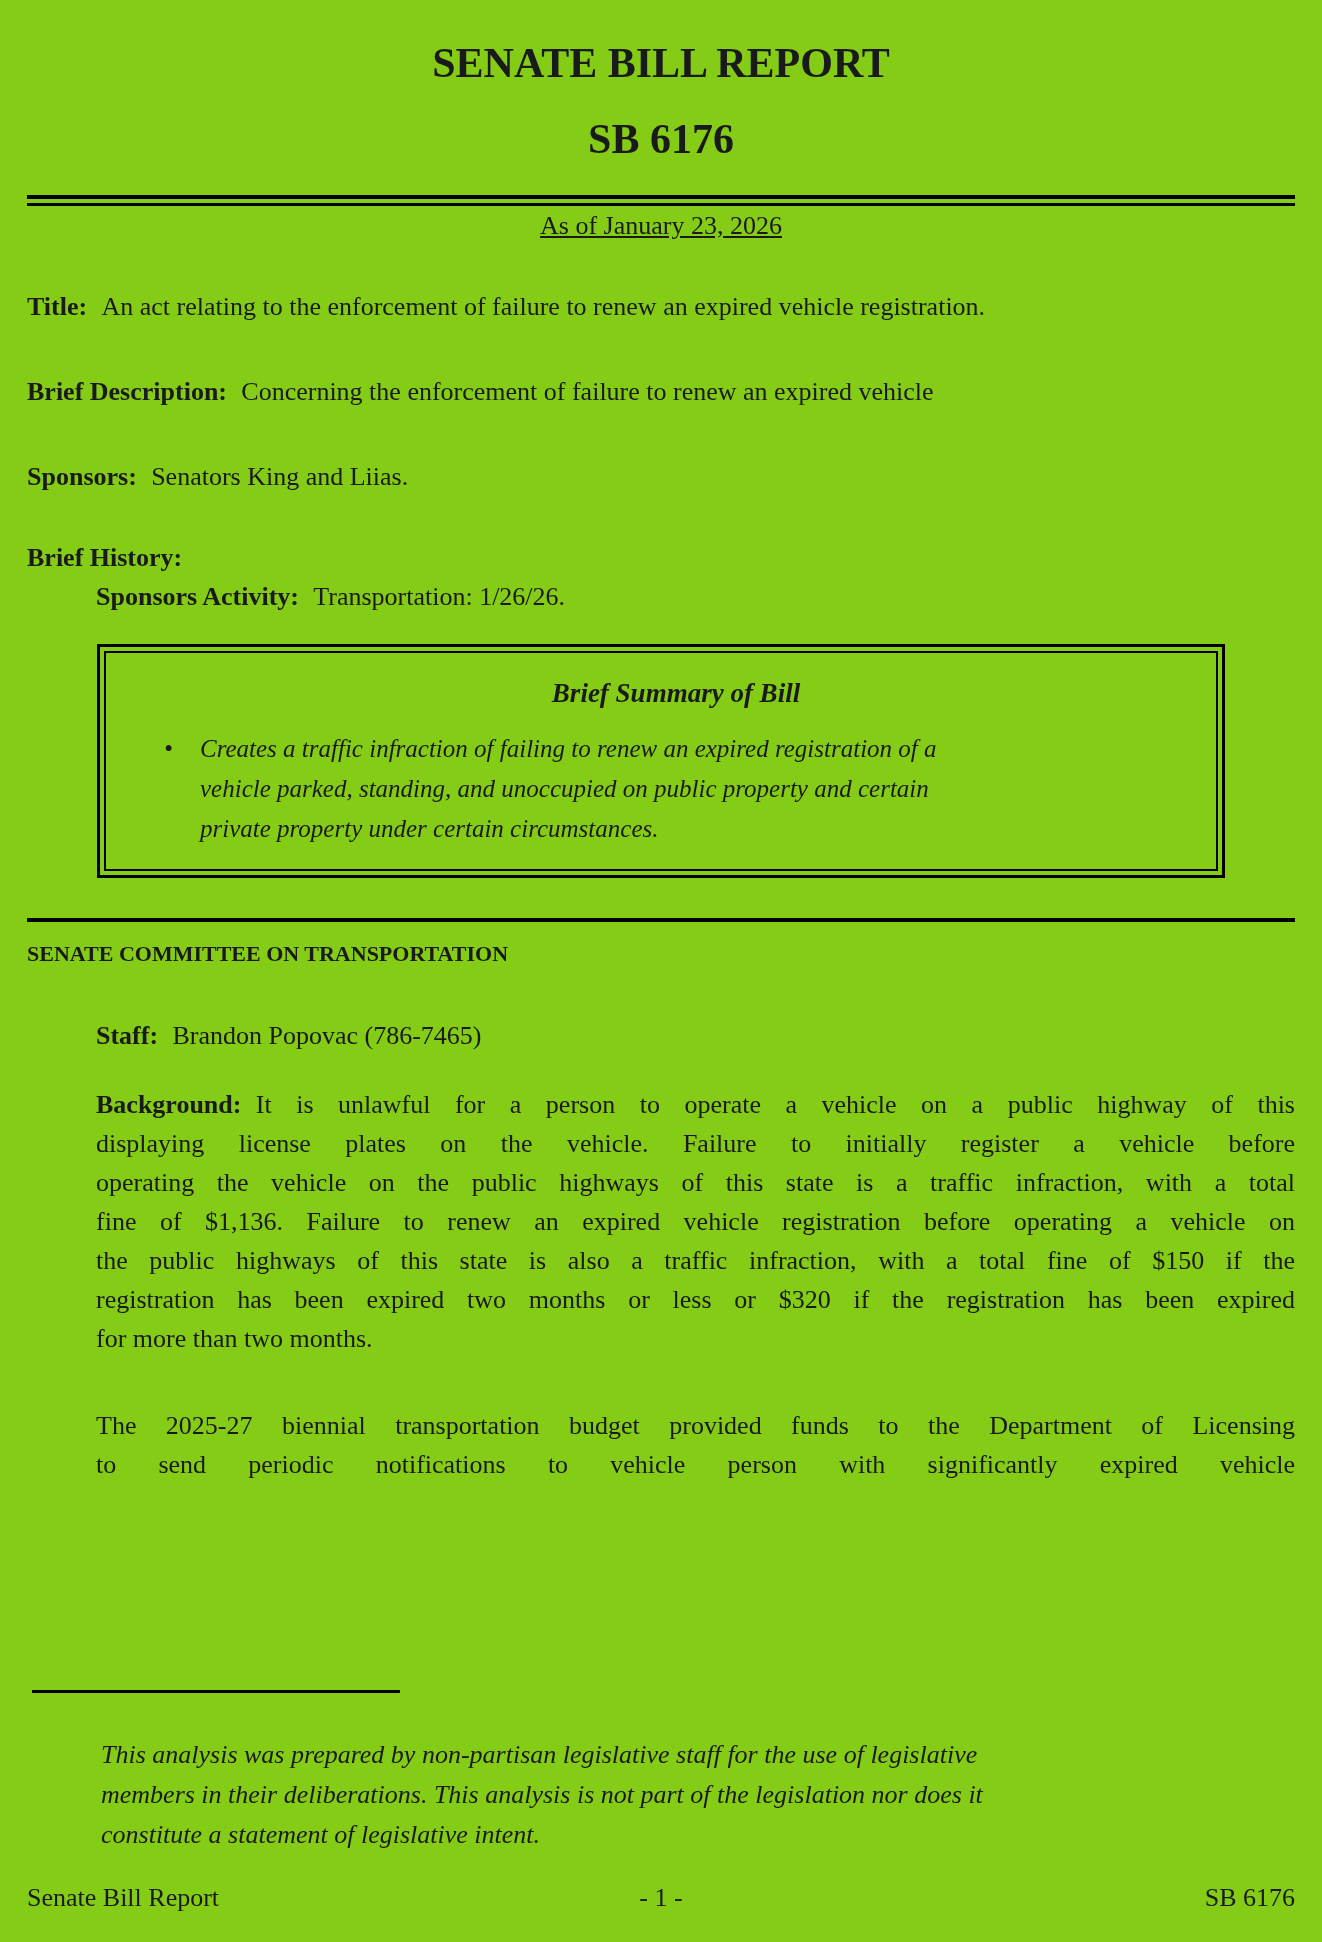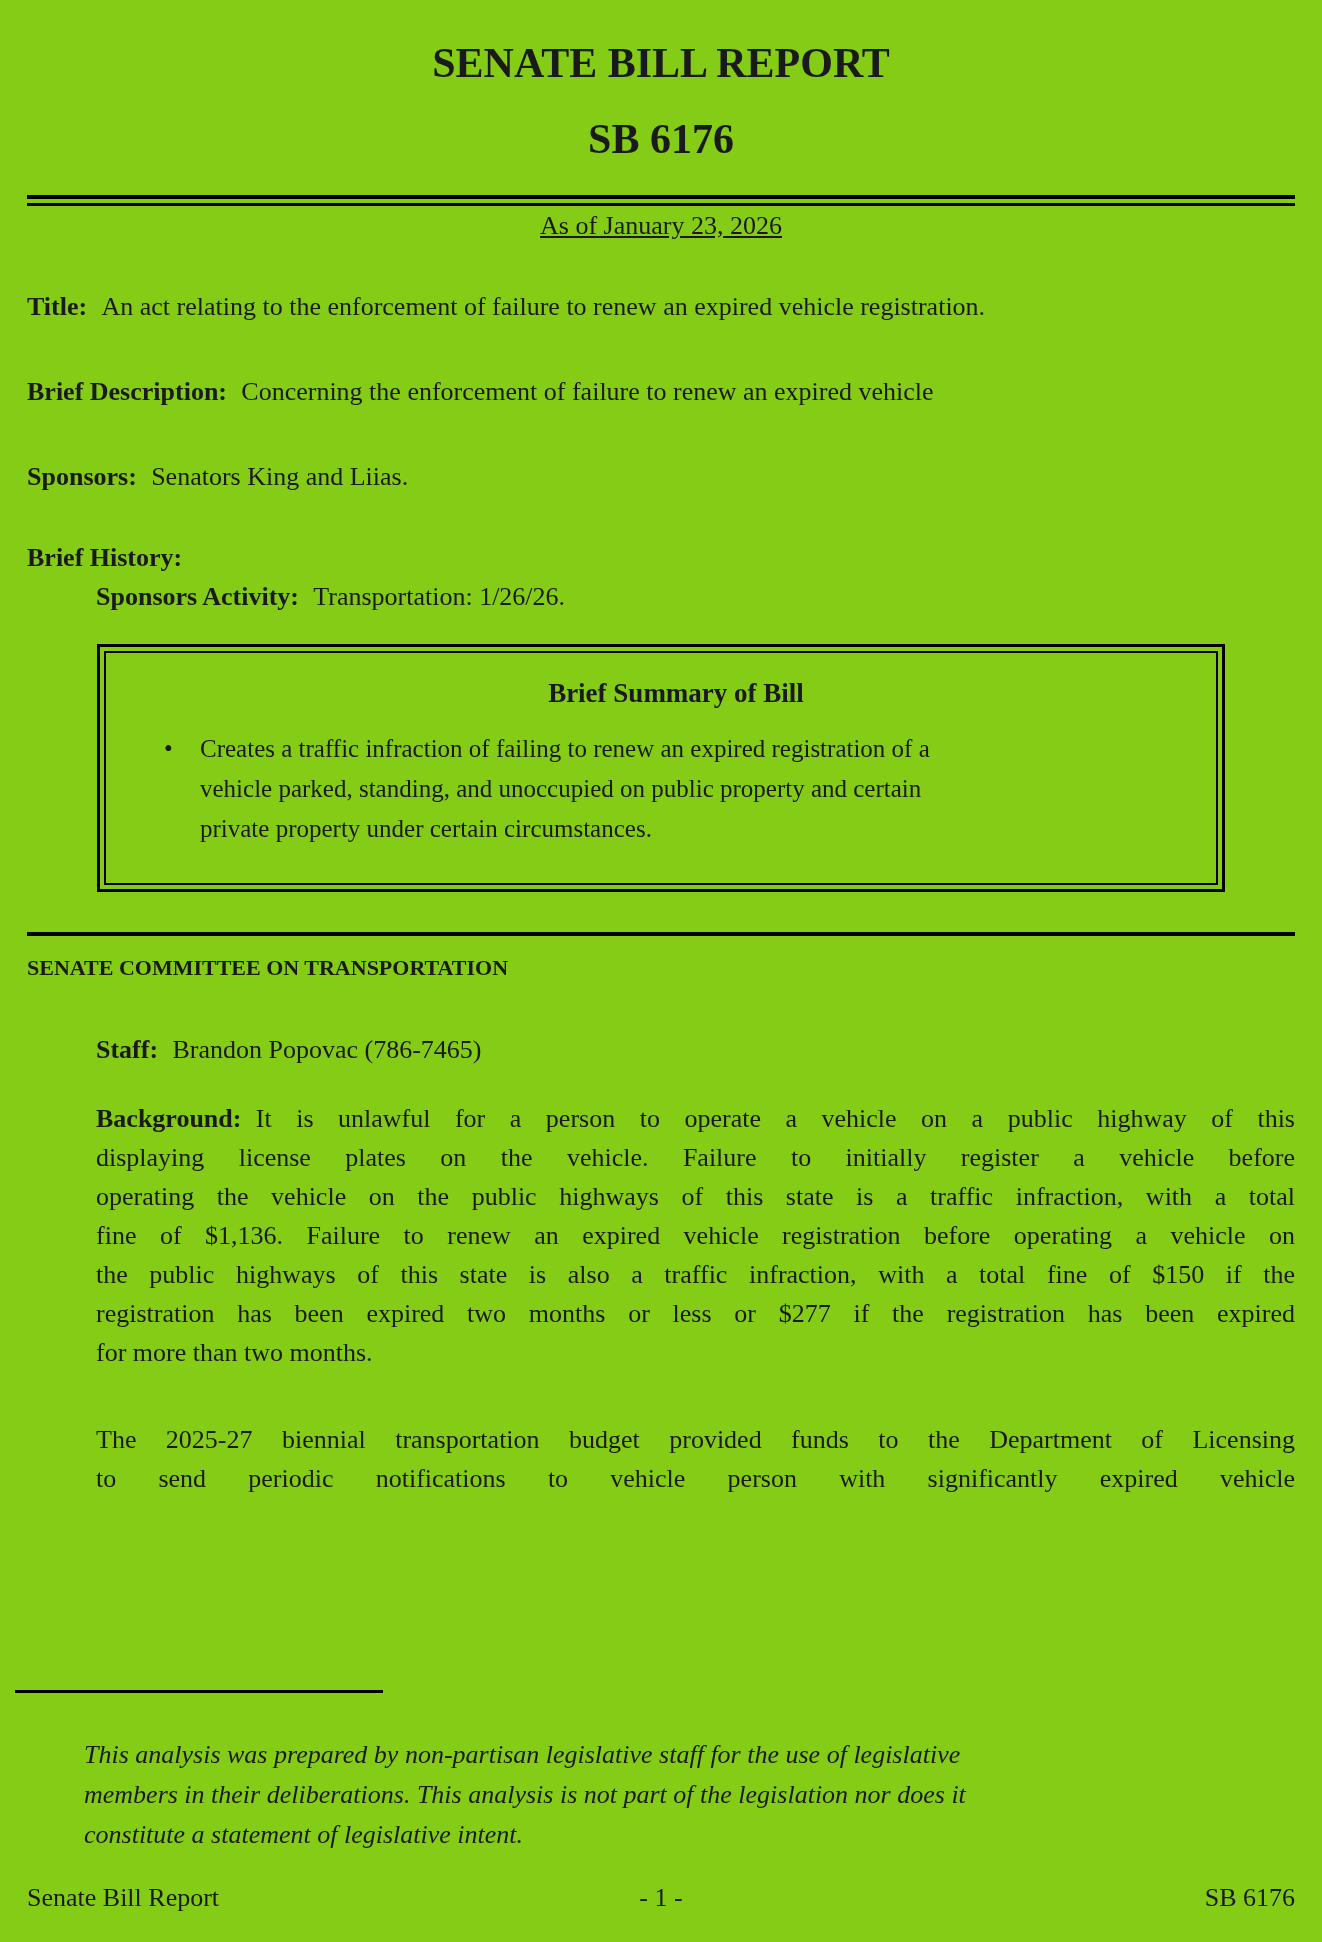--- a/index.html
+++ b/index.html
@@ -14,30 +14,30 @@
   .bill{margin-top:30px;}
   .double-rule{margin-top:33px;height:4px;border-top:4px solid #000;border-bottom:3px solid #000;}
   .asof{text-align:center;text-decoration:underline;}
   .para{margin-top:46px;}
   .para-tight{margin-top:42px;}
   .lbl{font-weight:bold;margin-right:0.55em;}
   .indent{margin-left:69px;}
   .line{display:block;}
   .jline{text-align:justify;text-align-last:justify;}
   .sumbox-outer{margin:28px 70px 0 70px;border:3px solid #000;padding:4px;}
-  .sumbox-inner{border:2px solid #000;padding:22px 28px 34px 58px;font-size:25px;line-height:40px;}
+  .sumbox-inner{border:2px solid #000;padding:22px 28px 20px 58px;font-size:25px;line-height:40px;font-style:italic;}
   .sum-heading{font-weight:bold;text-align:center;font-size:27px;line-height:36px;margin-bottom:18px;}
   .bullet-row{display:flex;align-items:flex-start;}
   .bullet-glyph{width:36px;flex:0 0 36px;}
   .section-rule{margin-top:40px;height:4px;background:#000;}
   .sec-heading{margin-top:14px;font-weight:bold;font-size:22px;line-height:36px;}
   .staff-line{margin-top:44px;}
   .bg-para{margin-top:30px;}
   .budget-para{margin-top:48px;}
-  .footnote{position:absolute;top:1690px;left:15px;right:27px;}
+  .footnote{position:absolute;top:1690px;left:32px;right:27px;}
   .fn-rule{width:368px;height:3px;background:#000;}
   .fn-text{margin:42px 0 0 69px;font-style:italic;line-height:40px;}
   .footer{position:absolute;top:1878px;left:27px;right:27px;height:32px;}
   .footer .fc{position:absolute;left:50%;transform:translateX(-50%);}
   .footer .fr{position:absolute;right:0;top:0;}
   .footer .fl{position:absolute;left:0;top:0;}
 </style>
 </head>
 <body>
 
@@ -96,21 +96,21 @@
   </div>
 
   <div class="bg-para indent">
     <div class="line jline">
       <span class="lbl">Background:</span><span>It is unlawful for a person to operate a vehicle on a public highway of this</span>
     </div>
     <div class="line jline">displaying license plates on the vehicle. Failure to initially register a vehicle before</div>
     <div class="line jline">operating the vehicle on the public highways of this state is a traffic infraction, with a total</div>
     <div class="line jline">fine of $1,136. Failure to renew an expired vehicle registration before operating a vehicle on</div>
     <div class="line jline">the public highways of this state is also a traffic infraction, with a total fine of $150 if the</div>
-    <div class="line jline">registration has been expired two months or less or $277 if the registration has been expired</div>
+    <div class="line jline">registration has been expired two months or less or $320 if the registration has been expired</div>
     <div class="line">for more than two months.</div>
   </div>
 
   <div class="budget-para indent">
     <div class="line jline">The 2025-27 biennial transportation budget provided funds to the Department of Licensing</div>
     <div class="line jline">to send periodic notifications to vehicle person with significantly expired vehicle</div>
   </div>
 
   <div class="footnote">
     <div class="fn-rule"></div>

